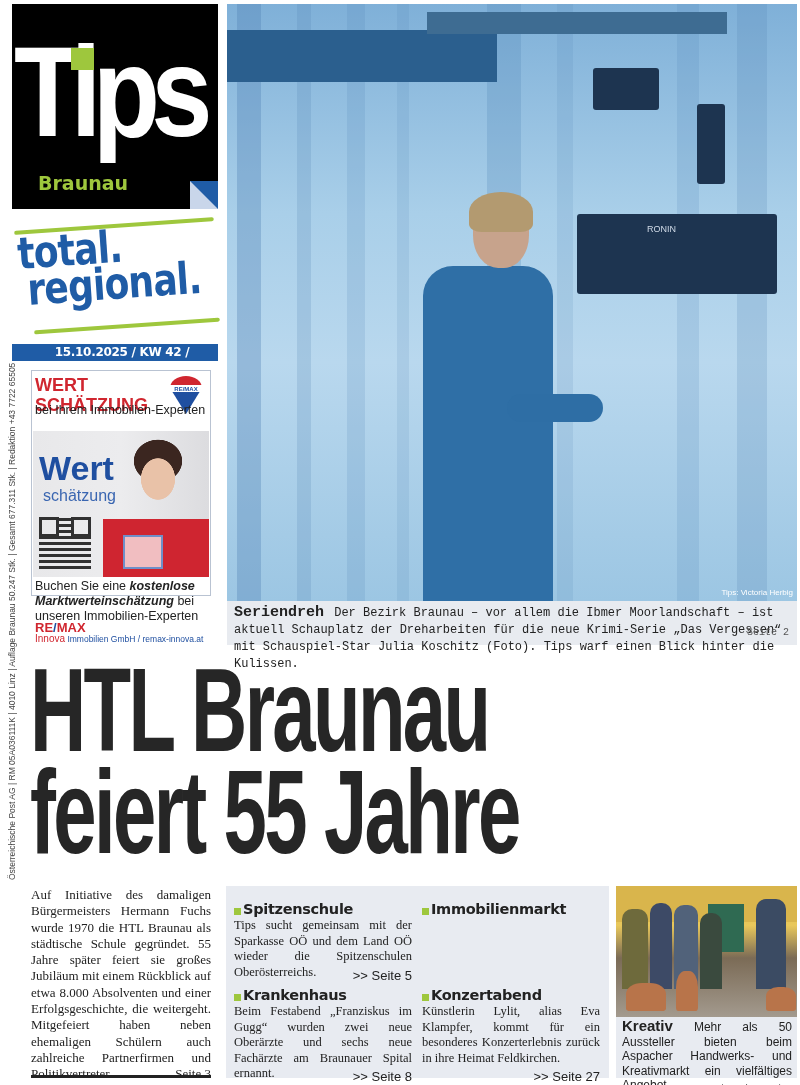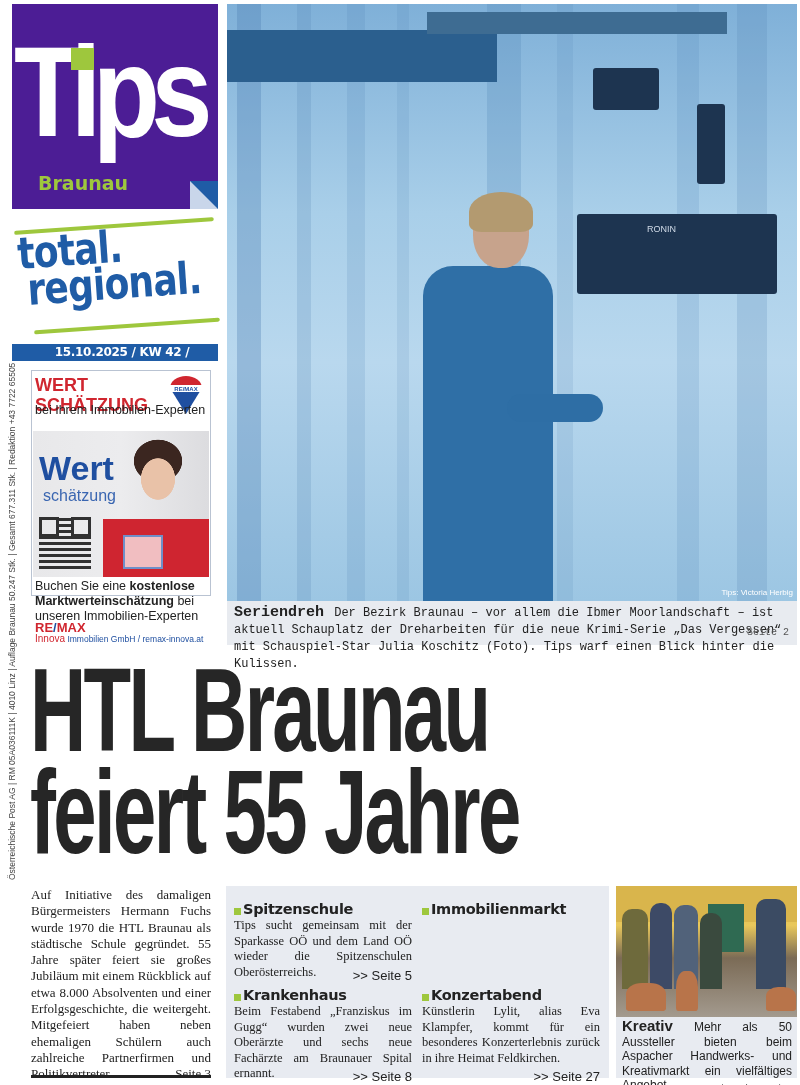--- a/index.html
+++ b/index.html
@@ -2,21 +2,21 @@
 <html><head>
 <meta charset="utf-8">
 <style>
   * { box-sizing: border-box; margin: 0; padding: 0; }
   html, body { width: 800px; height: 1085px; background: #ffffff; overflow: hidden; }
   body { position: relative; font-family: "Liberation Sans", sans-serif; color: #222; }
 
   
   .logo-box {
     position: absolute; left: 12px; top: 4px; width: 206px; height: 205px;
-    background: #4c1d95;
+    background: #000000;
   }
   .logo-tips {
     position: absolute; left: 2px; top: 18px; width: 200px; height: 140px;
     color: #fff; font-family: "Liberation Sans", sans-serif; font-weight: 900;
     font-size: 128px; line-height: 140px; letter-spacing: -10px;
     transform: scaleX(0.86); transform-origin: left top;
   }
   .logo-i-dot {
     position: absolute; left: 59px; top: 44px; width: 23px; height: 22px; background: #9ec73d;
   }
@@ -86,21 +86,21 @@
     position: absolute; left: 70px; top: 0; width: 106px; height: 146px;
     background: radial-gradient(ellipse 28px 34px at 55px 48px, #e9c2a8 60%, transparent 62%),
                 radial-gradient(ellipse 34px 30px at 55px 30px, #3b2620 70%, transparent 72%),
                 linear-gradient(180deg, transparent 0 88px, #cf2530 88px);
   }
   .ad-house {
     position: absolute; left: 90px; top: 104px; width: 40px; height: 34px;
     border: 2px solid #6f8fc8; background: rgba(255,255,255,.7);
   }
   .ad-body { position: absolute; left: 3px; top: 208px; width: 176px; font-size: 12.5px; line-height: 15px; color: #222; }
-  .ad-body b { font-weight: bold; }
+  .ad-body b { font-weight: bold; font-style: italic; }
   .ad-remax { position: absolute; left: 3px; top: 251px; color: #d0262f; font-weight: bold; font-size: 13px; line-height: 12px; }
   .ad-remax .slash { color: #1f4fa0; }
   .ad-footer { position: absolute; left: 3px; top: 262px; font-size: 8.5px; color: #1f4fa0; white-space: nowrap; }
   .ad-footer .innova { color: #d0262f; font-size: 10px; }
 
   
   .hero {
     position: absolute; left: 227px; top: 4px; width: 570px; height: 597px;
     background: linear-gradient(180deg, #7fb0d8 0%, #a9cfe9 35%, #b9d8ee 60%, #9cc6e3 100%);
     overflow: hidden;

